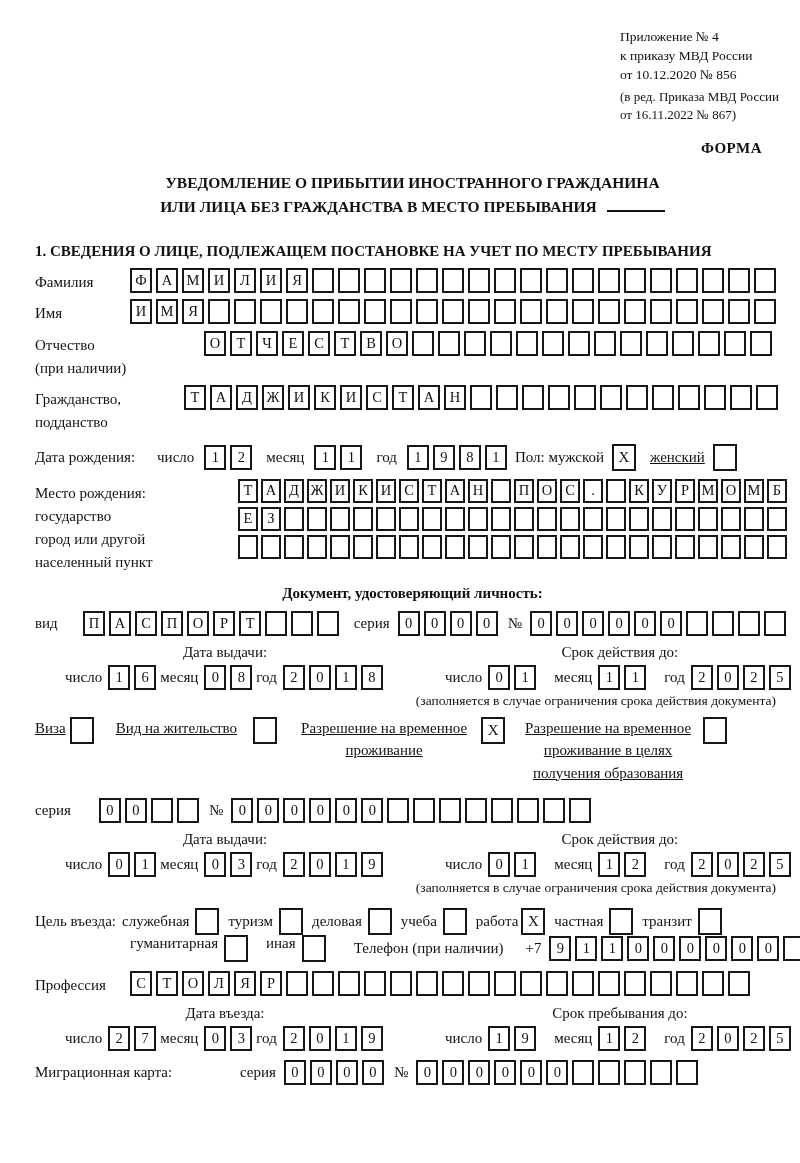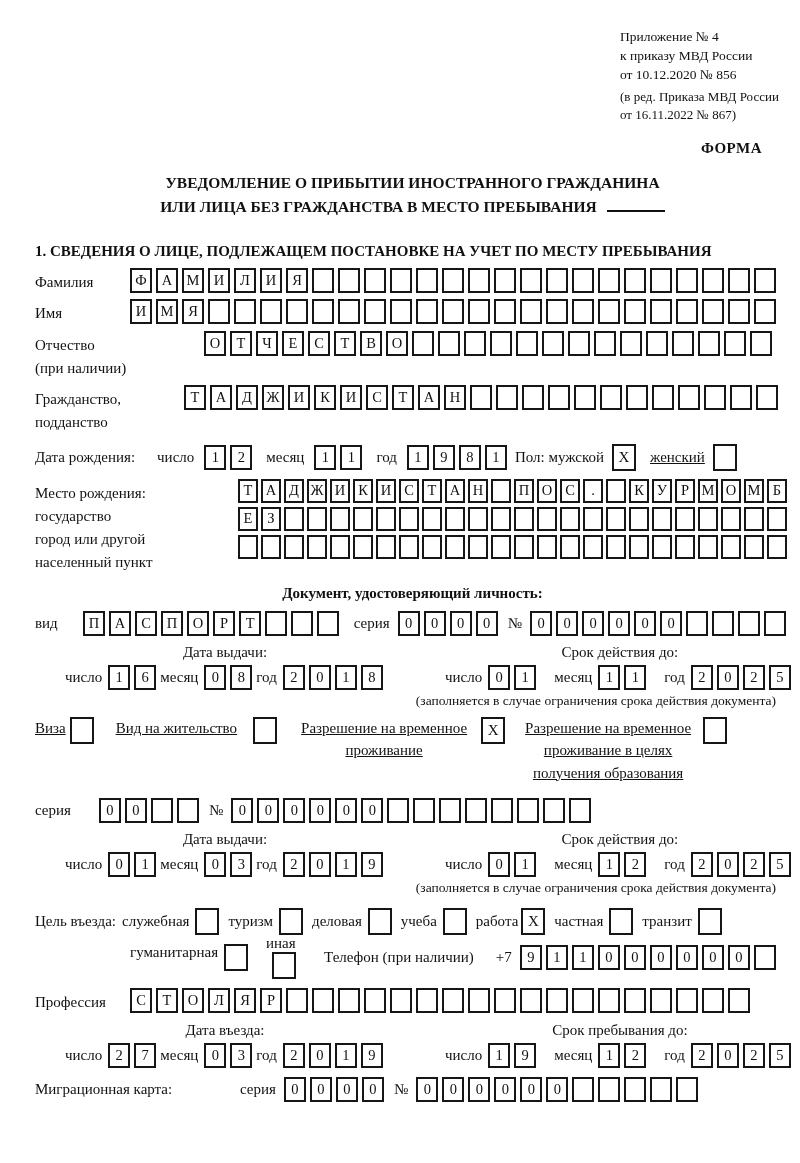--- a/index.html
+++ b/index.html
@@ -549,21 +549,21 @@
         <span>транзит</span>
         <span class="checkbox"></span>
       </div>
   </div>
 
   <div class="purpose2-row">
     <div class="opt">
         <span>гуманитарная</span>
         <span class="checkbox"></span>
       </div>
-    <div class="opt" style="margin-left:18px;flex-direction:column;">
+    <div class="opt" style="margin-left:18px;">
         <span>иная</span>
         <span class="checkbox"></span>
       </div>
     <span class="phone-label">Телефон (при наличии)</span>
     <span class="phone-prefix">+7</span>
     <div class="cells">
         <span class="cell">9</span>
         <span class="cell">1</span>
         <span class="cell">1</span>
         <span class="cell">0</span>

